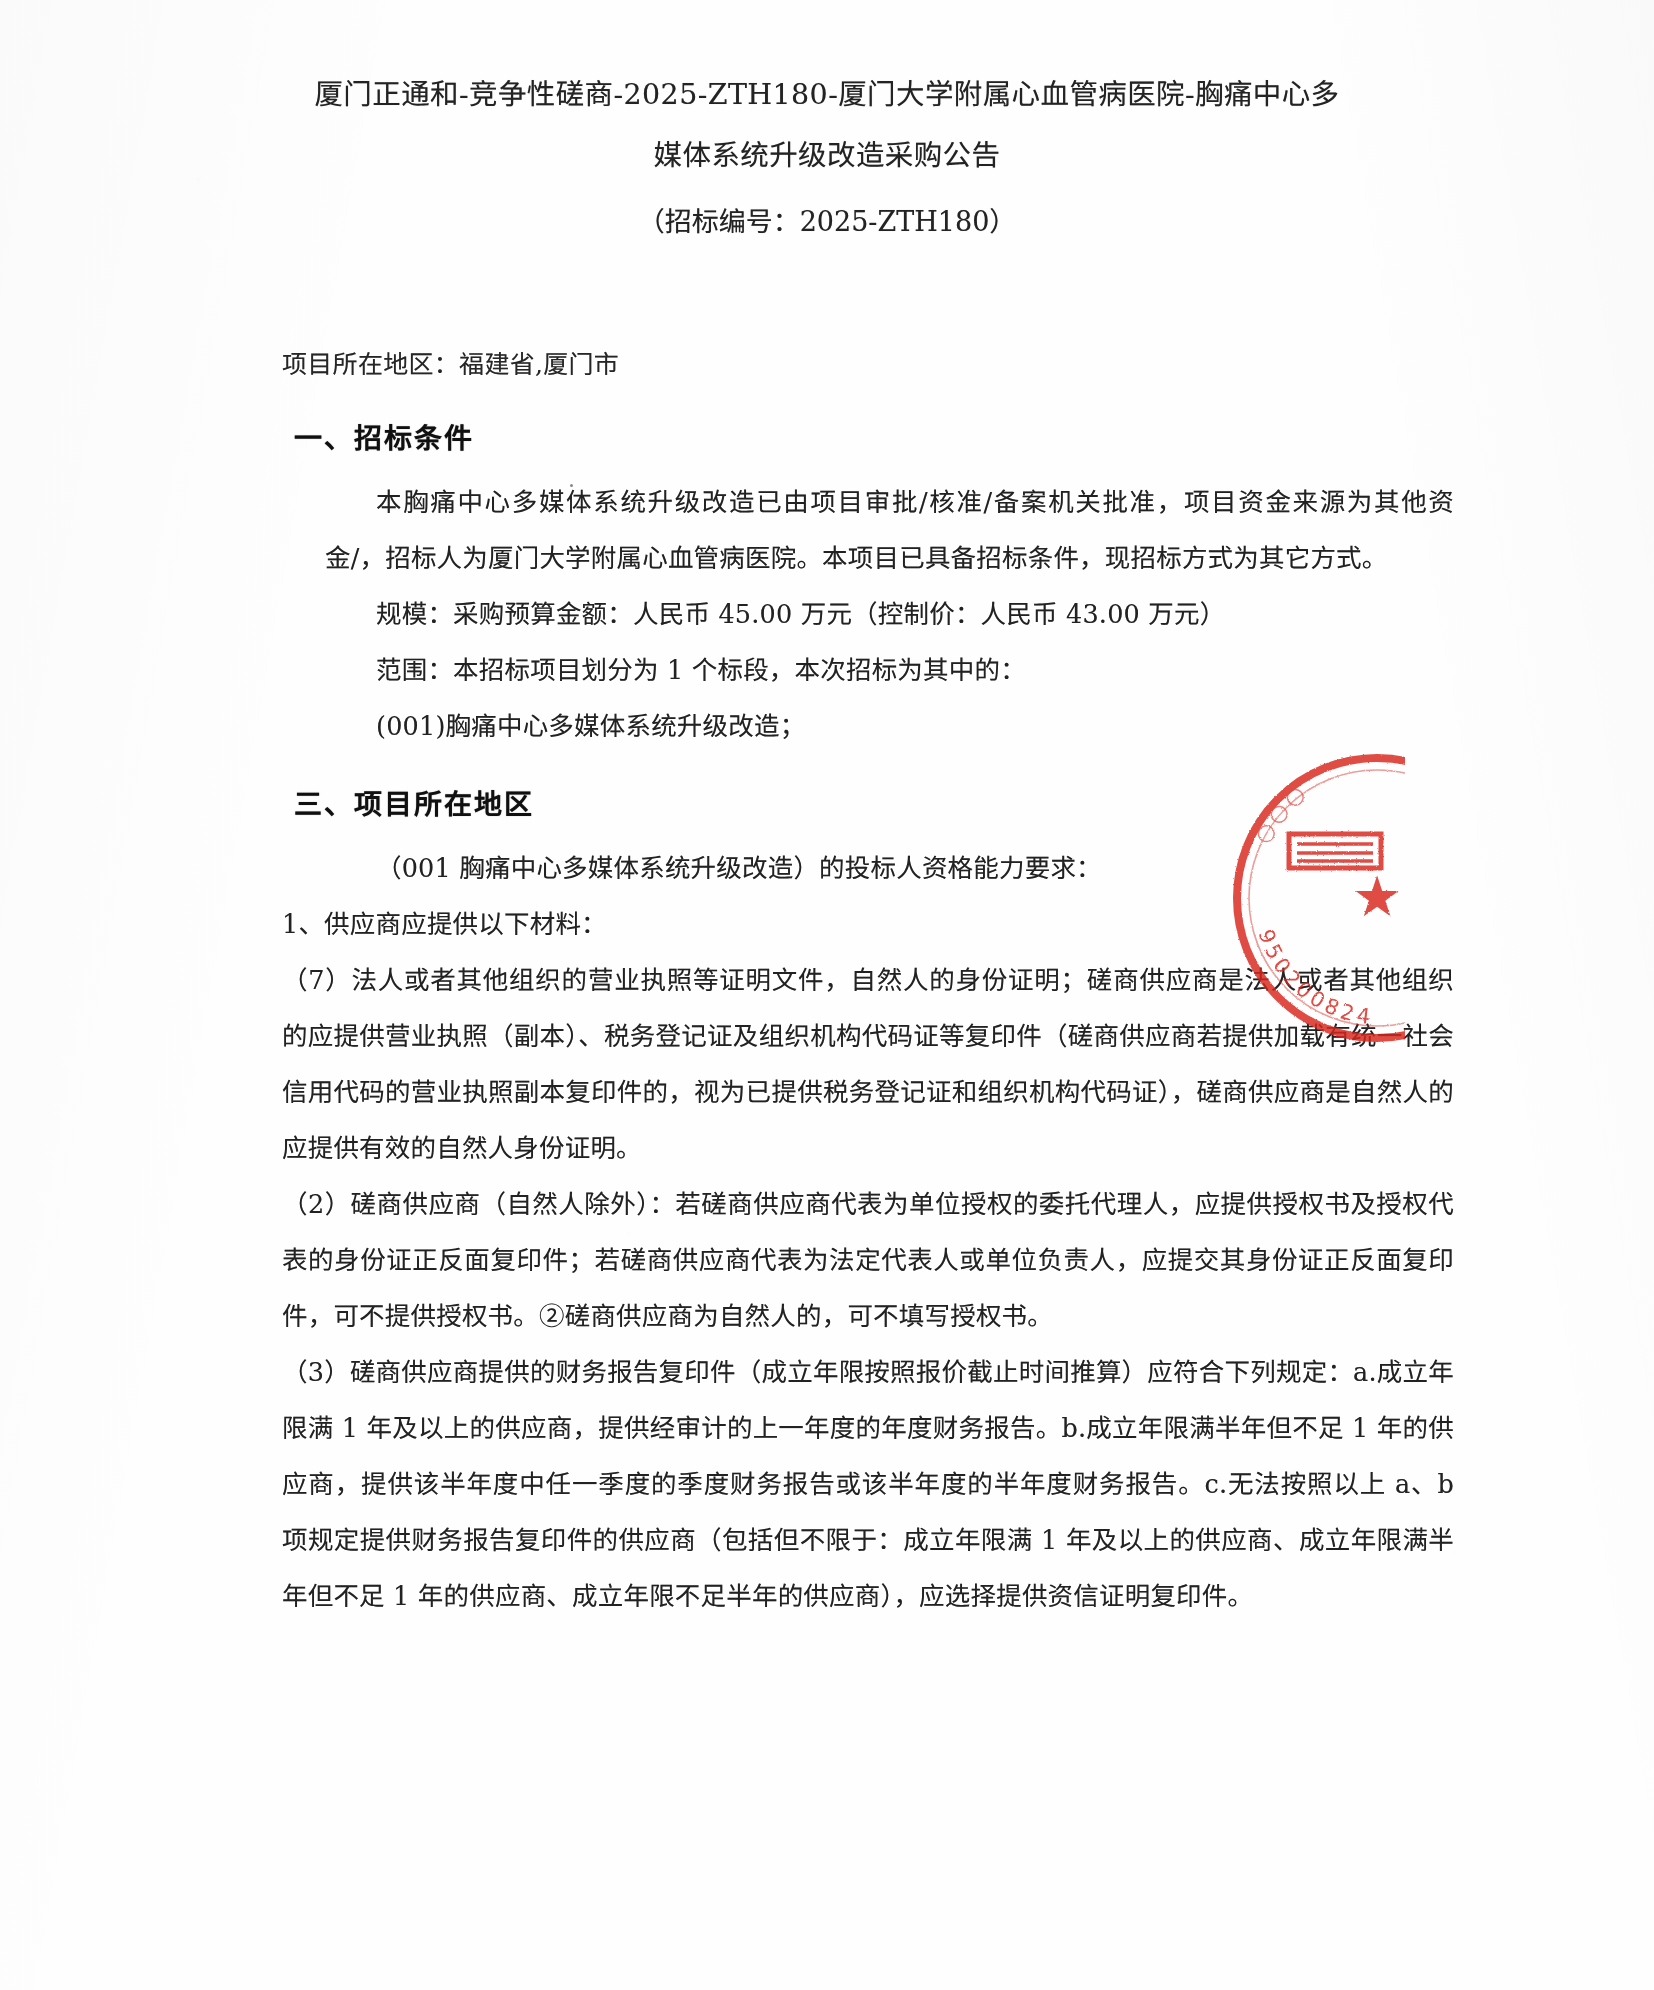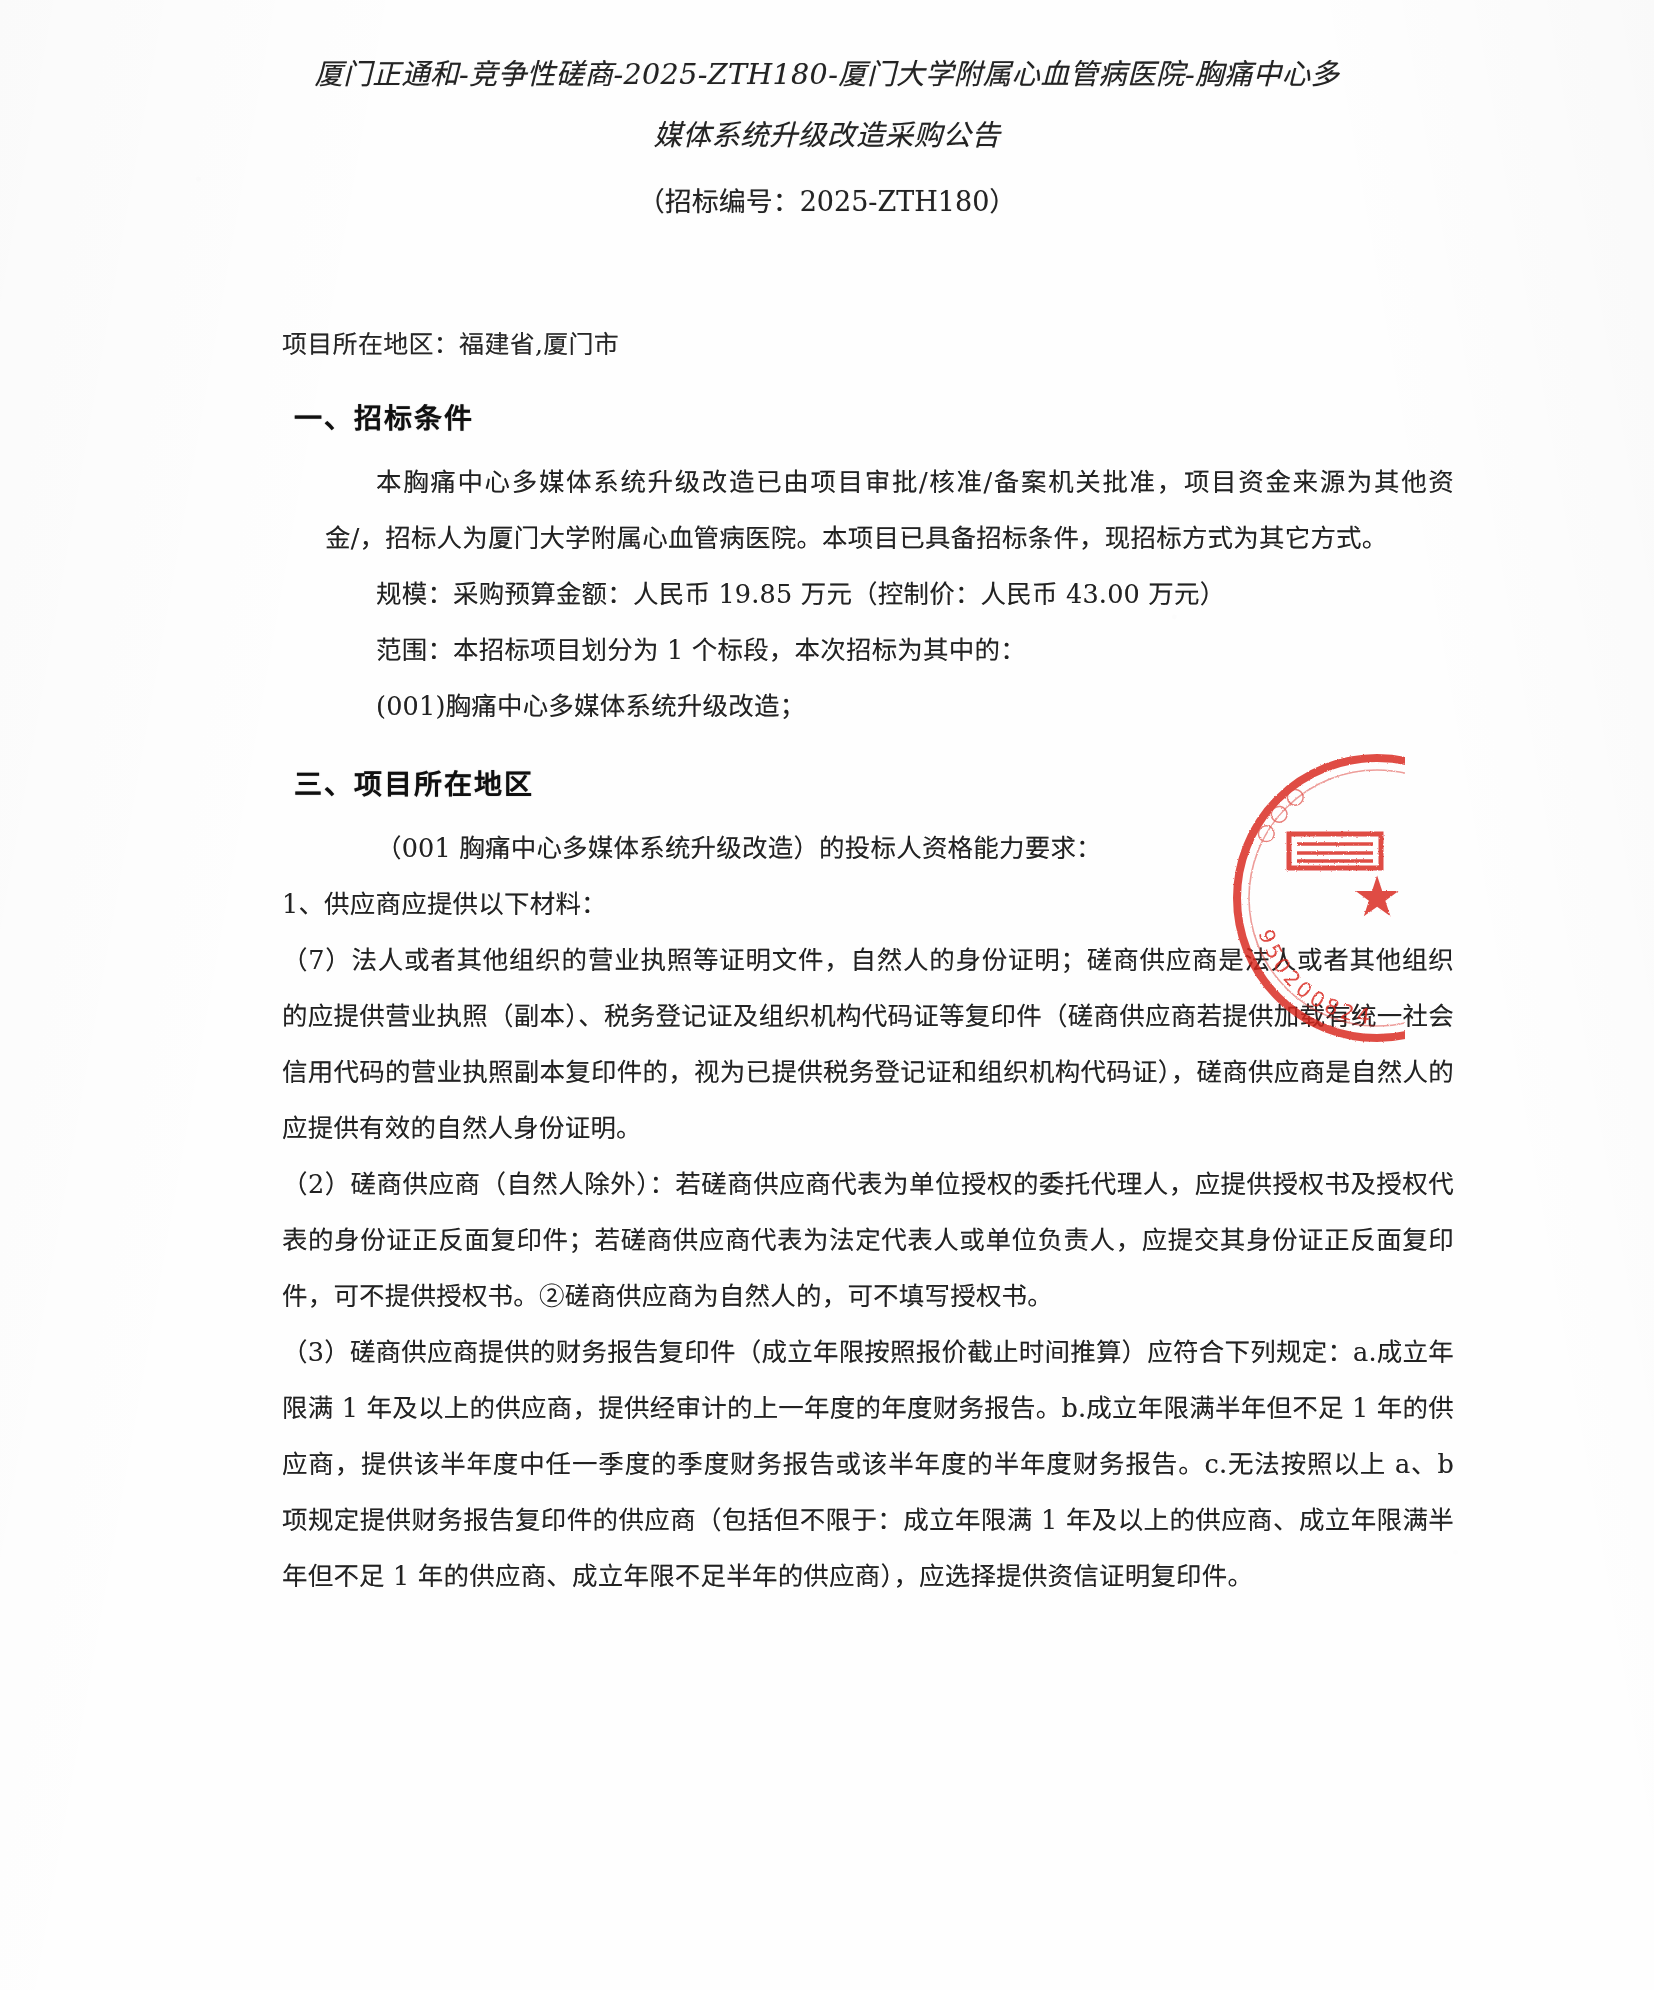--- a/index.html
+++ b/index.html
@@ -40,30 +40,29 @@
 
   .content {
     position: absolute;
     left: 0; top: 0;
     width: 1654px;
   }
 
   
   .doc-title {
     margin: 0;
-    padding: 44px 290px 0 290px;
+    padding: 64px 290px 0 290px;
     text-align: center;
     font-family: "DejaVu Serif", serif;
     font-size: 28.5px;
     line-height: 61px;
     letter-spacing: .4px;
     font-weight: 400;
     color: #232323;
     text-shadow: 0 0 .7px rgba(0,0,0,.35);
-    font-style: italic;
   }
   .doc-subtitle {
     margin: 0;
     padding: 8px 0 0 0;
     text-align: center;
     font-family: "DejaVu Serif", serif;
     font-size: 27px;
     line-height: 56px;
     font-weight: 400;
     color: #232323;
@@ -145,21 +144,21 @@
 
     <div class="doc-subtitle">（招标编号：2025-ZTH180）</div>
 
     <div class="body-frame">
 
       <div class="meta-line">项目所在地区：福建省,厦门市</div>
 
       <h2 class="section-heading">一、招标条件</h2>
       <p class="para indent2">本胸痛中心多媒体系统升级改造已由项目审批/核准/备案机关批准，项目资金来源为其他资金/，招标人为厦门大学附属心血管病医院。本项目已具备招标条件，现招标方式为其它方式。</p>
 
-      <p class="para indent2 noindent" style="text-indent:2em">规模：采购预算金额：人民币 19.85 万元（控制价：人民币 43.00 万元）</p>
+      <p class="para indent2 noindent" style="text-indent:2em">规模：采购预算金额：人民币 45.00 万元（控制价：人民币 43.00 万元）</p>
       <p class="para indent2">范围：本招标项目划分为 1 个标段，本次招标为其中的：</p>
       <p class="para indent2">(001)胸痛中心多媒体系统升级改造；</p>
 
       <h2 class="section-heading">三、项目所在地区</h2>
       <p class="para indent2">（001 胸痛中心多媒体系统升级改造）的投标人资格能力要求：</p>
       <p class="para noindent">1、供应商应提供以下材料：</p>
       <p class="para noindent">（7）法人或者其他组织的营业执照等证明文件，自然人的身份证明；磋商供应商是法人或者其他组织的应提供营业执照（副本）、税务登记证及组织机构代码证等复印件（磋商供应商若提供加载有统一社会信用代码的营业执照副本复印件的，视为已提供税务登记证和组织机构代码证），磋商供应商是自然人的应提供有效的自然人身份证明。</p>
       <p class="para noindent">（2）磋商供应商（自然人除外）：若磋商供应商代表为单位授权的委托代理人，应提供授权书及授权代表的身份证正反面复印件；若磋商供应商代表为法定代表人或单位负责人，应提交其身份证正反面复印件，可不提供授权书。②磋商供应商为自然人的，可不填写授权书。</p>
       <p class="para noindent">（3）磋商供应商提供的财务报告复印件（成立年限按照报价截止时间推算）应符合下列规定：a.成立年限满 1 年及以上的供应商，提供经审计的上一年度的年度财务报告。b.成立年限满半年但不足 1 年的供应商，提供该半年度中任一季度的季度财务报告或该半年度的半年度财务报告。c.无法按照以上 a、b 项规定提供财务报告复印件的供应商（包括但不限于：成立年限满 1 年及以上的供应商、成立年限满半年但不足 1 年的供应商、成立年限不足半年的供应商），应选择提供资信证明复印件。</p>
 

